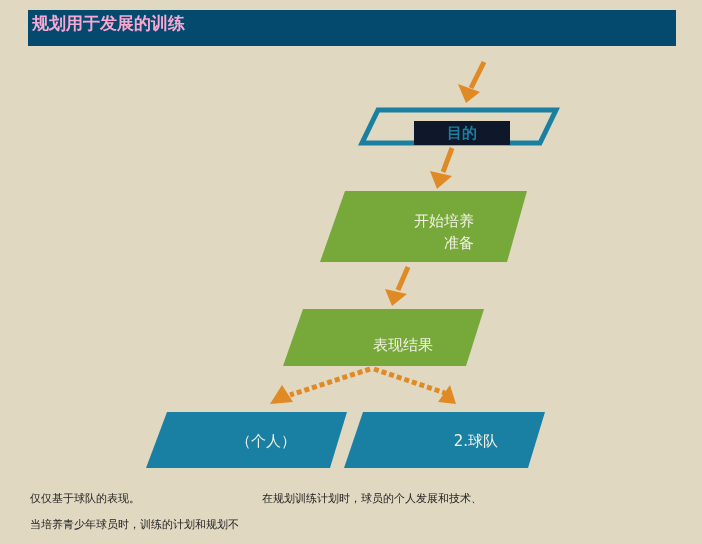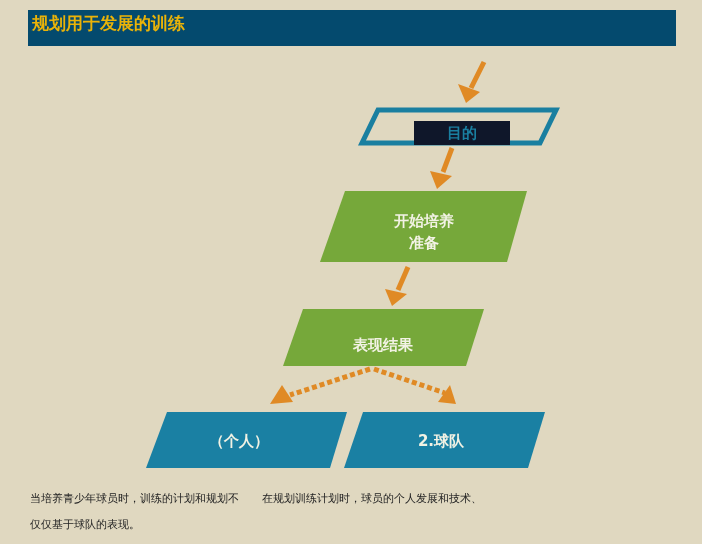--- a/index.html
+++ b/index.html
@@ -7,25 +7,25 @@
       width: 702px; height: 544px; position: relative; overflow: hidden;
       background: #e0d8c0;
       font-family: "DejaVu Sans", "Liberation Sans", sans-serif;
     }
     .title-bar {
       position: absolute; left: 28px; top: 10px; width: 648px; height: 36px;
       background: #044a6e;
     }
     .title-text {
       position: absolute; left: 4px; top: 2px;
-      color: #eab308; font-size: 17px; font-weight: bold; letter-spacing: 0px;
+      color: #f9a8d4; font-size: 17px; font-weight: bold; letter-spacing: 0px;
     }
     svg.diagram { position: absolute; left: 0; top: 0; }
     .label {
-      position: absolute; text-align: center; font-weight: bold;
+      position: absolute; text-align: right; font-weight: normal;
       color: #f2f2e4; font-size: 15px; line-height: 22px;
     }
     .goal-label {
       position: absolute; left: 414px; top: 121px; width: 96px; height: 24px;
       background: #0f172a; color: #1a7fa0; font-weight: bold; font-size: 15px;
       text-align: center; line-height: 24px;
     }
     .footer-text {
       position: absolute; font-family: "DejaVu Serif", "Liberation Serif", serif;
       font-size: 11px; color: #222; line-height: 26px;
@@ -91,19 +91,19 @@
 
 <div class="label" style="left:182px; top:430px; width:114px; background:#1a80a3;">
   <div>（个人）</div>
 </div>
 
 <div class="label" style="left:384px; top:430px; width:114px; background:#1a80a3;">
   <div>2.球队</div>
 </div>
 
 <div class="footer-text" style="left:30px; top:486px; width:230px;">
+  <div>仅仅基于球队的表现。</div>
   <div>当培养青少年球员时，训练的计划和规划不</div>
-  <div>仅仅基于球队的表现。</div>
 </div>
 
 <div class="footer-text" style="left:262px; top:486px; width:260px;">
   <div>在规划训练计划时，球员的个人发展和技术、</div>
 </div>
 
 </body></html>

